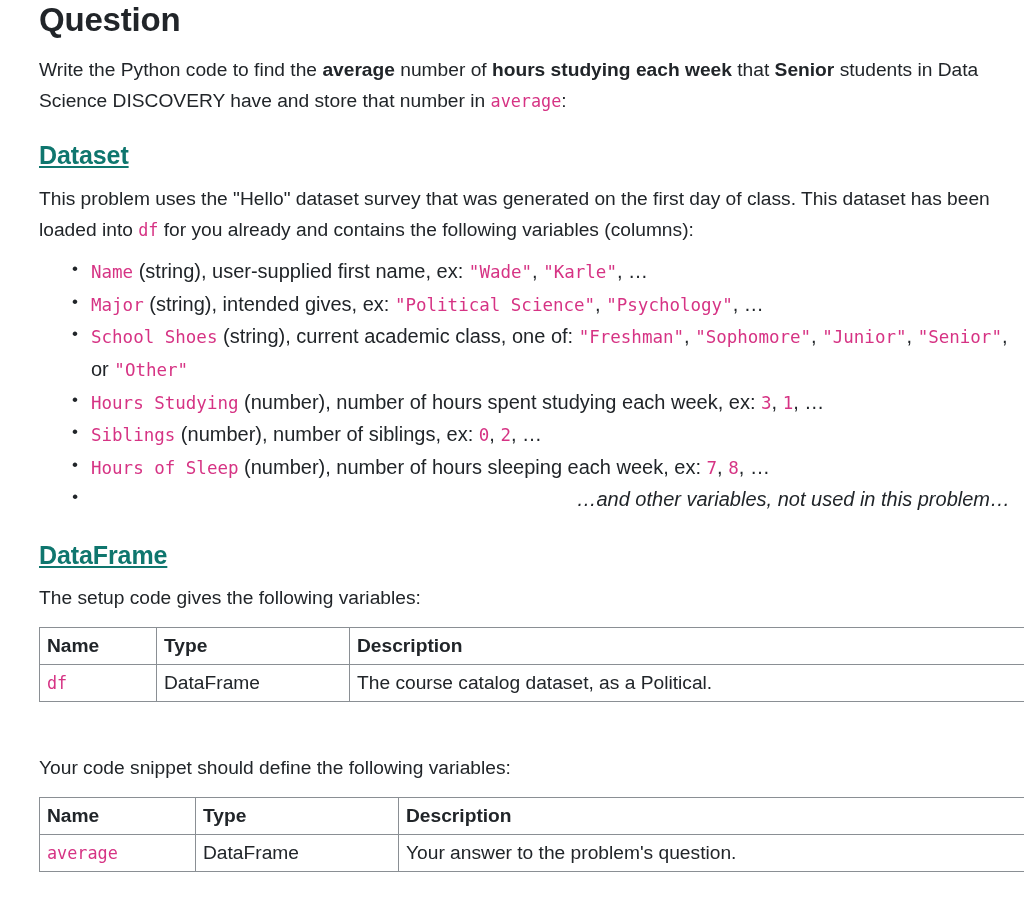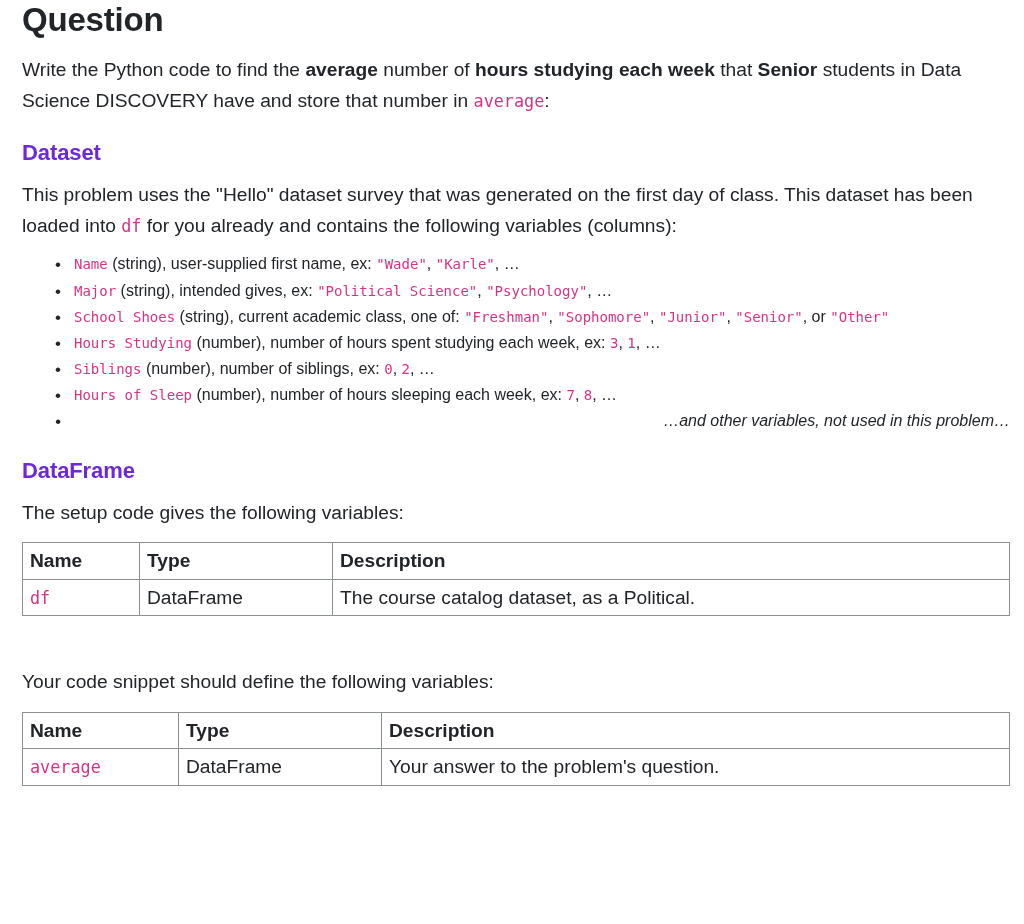--- a/index.html
+++ b/index.html
@@ -9,40 +9,41 @@
   }
   body {
     width: 1024px;
     height: 924px;
     font-family: "Liberation Sans", sans-serif;
     color: #212529;
     -webkit-font-smoothing: antialiased;
     overflow: hidden;
   }
   .page {
-    padding: 0 14px 0 22px;
+    padding: 0 14px 0 39px;
     box-sizing: border-box;
     width: 1024px;
   }
 
   h1.heading {
     font-size: 33px;
     line-height: 1.22;
     font-weight: 700;
     letter-spacing: -0.2px;
     margin: 0 0 14px 0;
     color: #212529;
   }
   h2.heading {
-    font-size: 22px;
+    font-size: 25px;
     line-height: 1.22;
     font-weight: 700;
     letter-spacing: -0.1px;
     margin: 24px 0 12px 0;
-    color: #6d28d9;
+    color: #0f766e;
+    text-decoration: underline;
   }
   p.para {
     font-size: 19.2px;
     line-height: 1.62;
     margin: 0 0 14px 0;
     color: #212529;
   }
   p.para.tight { margin-bottom: 10px; }
 
   code, .code {
@@ -52,21 +53,21 @@
     white-space: pre-wrap;
     word-wrap: break-word;
   }
 
   ul.varlist {
     margin: 0 0 14px 0;
     padding: 0 0 0 52px;
     list-style: none;
   }
   ul.varlist > li {
-    font-size: 16px;
+    font-size: 20px;
     line-height: 1.63;
     position: relative;
     color: #212529;
     padding-left: 0;
   }
   ul.varlist > li::before {
     content: "\2022";
     position: absolute;
     left: -19px;
     top: -1px;

